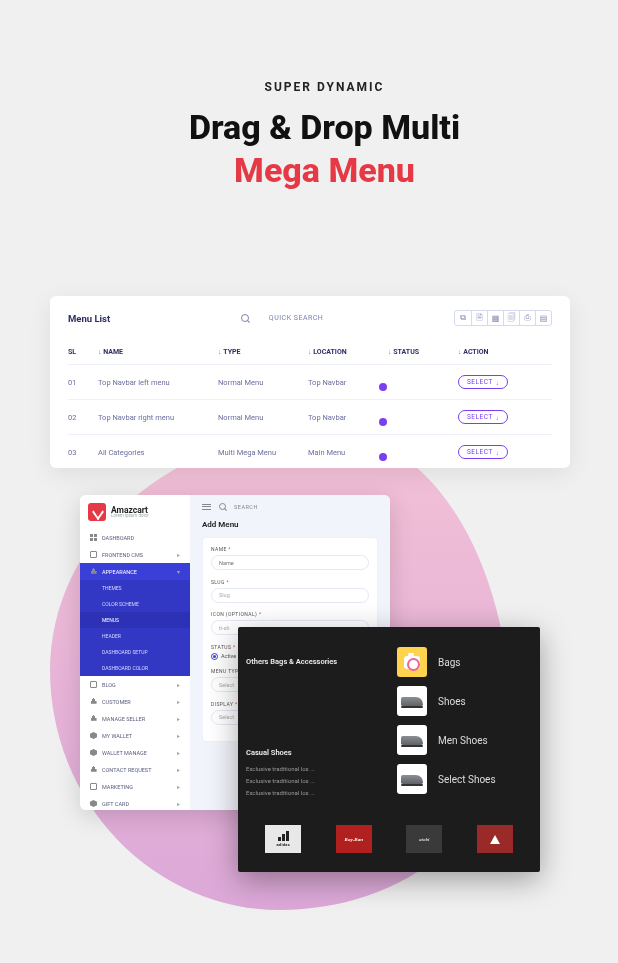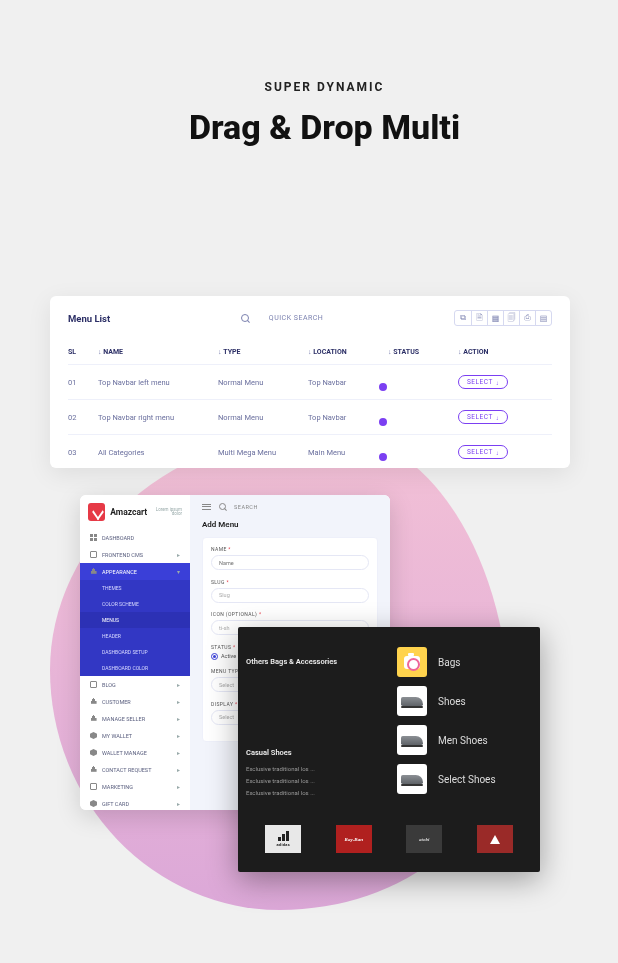--- a/index.html
+++ b/index.html
@@ -31,21 +31,21 @@
   .toggle::after{content:"";position:absolute;right:1px;top:1px;width:8px;height:8px;border-radius:50%;background:#7b3ff2;}
   .select-btn{ border:1px solid #7b3ff2; color:#7b3ff2; border-radius:10px; padding:2px 8px; font-size:6.5px; letter-spacing:.5px; display:inline-flex; align-items:center; gap:3px;}
   .select-btn::after{content:"↓";font-size:6px;}
 
   
   .panel2 { position:absolute; top:495px; left:80px; width:310px; height:315px; background:#fff; border-radius:6px; display:flex; box-shadow:0 6px 24px rgba(0,0,0,.15); z-index:3; font-size:6px; overflow:hidden;}
   .sidebar { width:110px; background:#fff; }
   .brand { display:flex; align-items:center; gap:5px; padding:8px 8px;}
   .brand-logo{width:18px;height:18px;background:#e63946;border-radius:3px;position:relative;}
   .brand-logo::after{content:"";position:absolute;left:5px;top:4px;width:8px;height:8px;border:2px solid #fff;border-right:none;border-top:none;transform:rotate(-45deg) skew(-10deg,-10deg);}
-  .brand-text{display:flex;flex-direction:row;line-height:1;text-align:right;}
+  .brand-text{display:flex;flex-direction:column;line-height:1;}
   .brand-text b{font-size:8.5px;color:#222;}
   .brand-text small{font-size:4.5px;color:#9aa;}
   .nav{list-style:none;}
   .nav li{display:flex;align-items:center;justify-content:space-between;padding:5px 10px;color:#5c6180;font-size:5.5px;}
   .nav li .lbl{display:flex;align-items:center;gap:5px;}
   .nav li .ico{width:7px;height:7px;display:inline-block;}
   .nav li .chev{font-size:6px;color:#9aa;}
   .nav li.active{background:#3a3fd8;color:#fff;}
   .nav li.sub{padding-left:22px;background:#3237c4;color:#d6d8ff;font-size:5px;}
   .nav li.sub.sel{background:#2c31b5;color:#fff;}
@@ -105,20 +105,21 @@
   .ico-cube{background:#888;clip-path:polygon(50% 0,100% 25%,100% 75%,50% 100%,0 75%,0 25%);}
   
 </style>
 </head>
 <body>
 
 <div class="hero">
   <div class="eyebrow">SUPER DYNAMIC</div>
   <h1>
     <span>Drag &amp; Drop Multi</span><br>
+    <span class="accent">Mega Menu</span>
   </h1>
 </div>
 
 <div class="blob"></div>
 
 <div class="panel1">
   <div class="panel1-top">
     <div class="panel1-title">Menu List</div>
     <div class="panel1-search">
       <span class="mag"></span>

